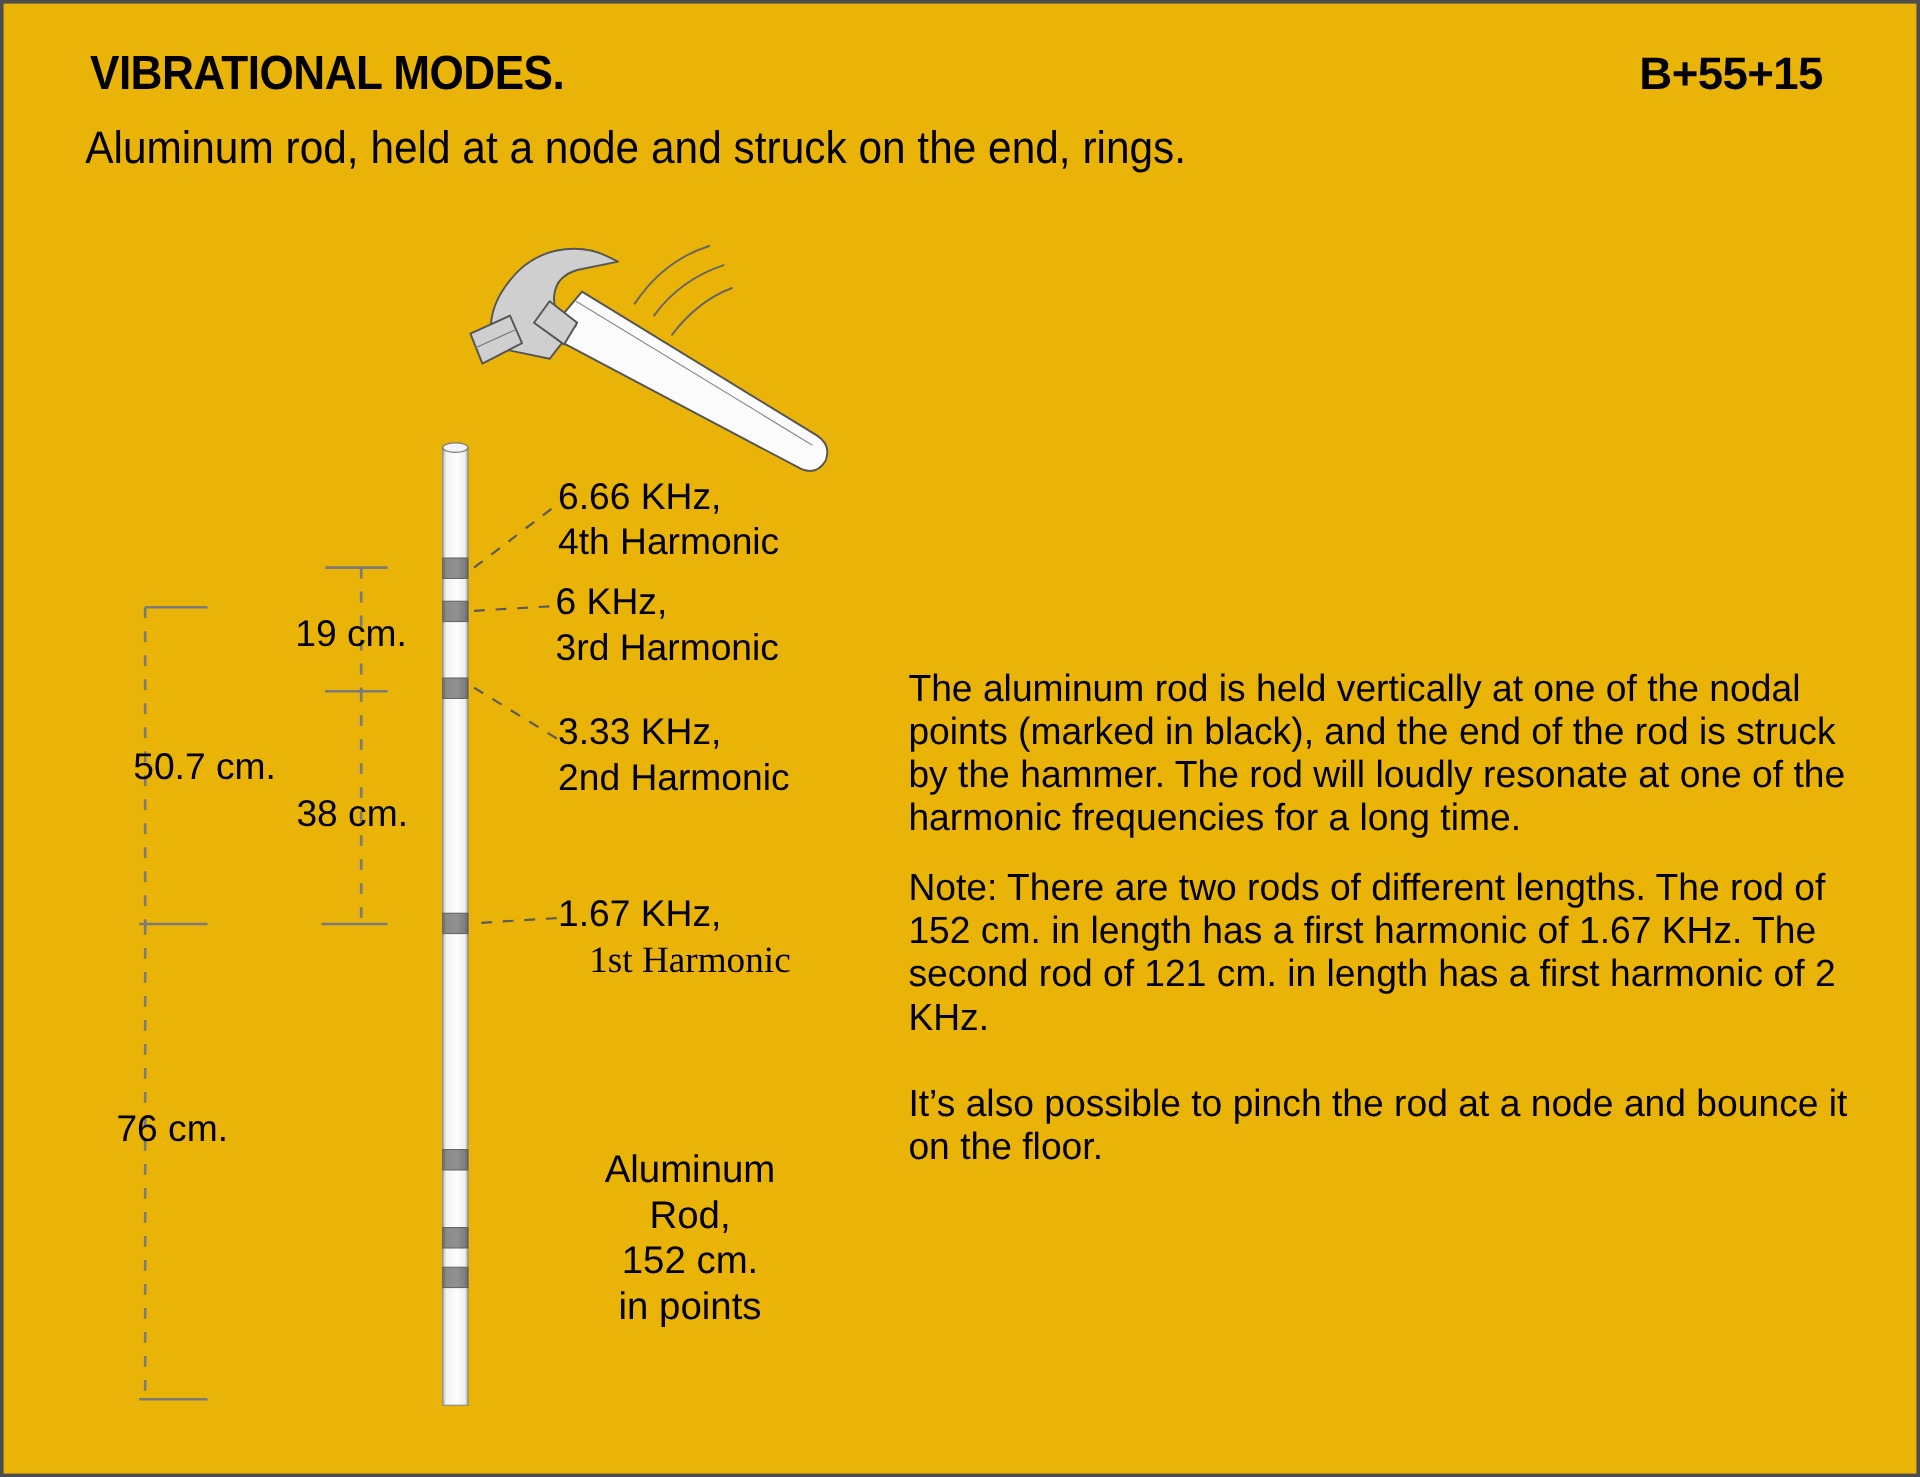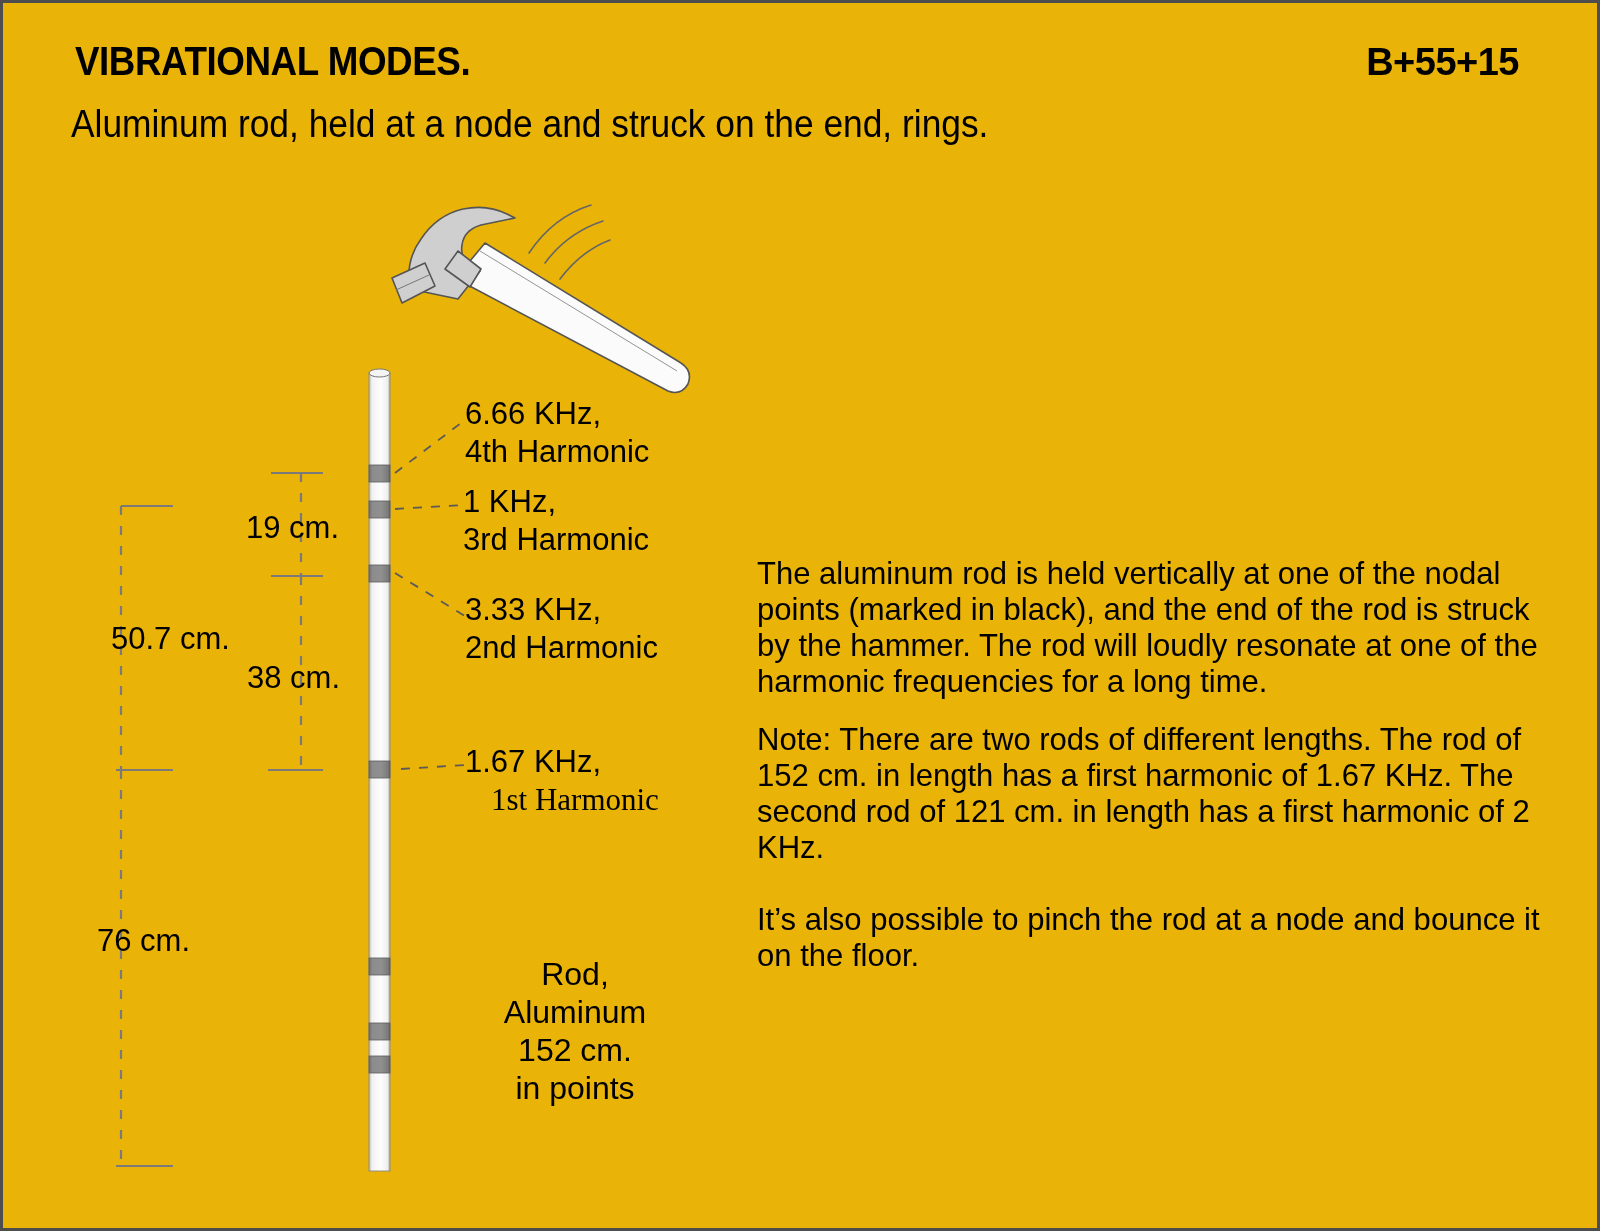--- a/index.html
+++ b/index.html
@@ -237,37 +237,37 @@
       <line x1="398" y1="766" x2="462" y2="762"></line>
     </g>
   </svg>
 
   <div class="callout" style="left:462px; top:392px;">
     <div>6.66 KHz,</div>
     <div>4th Harmonic</div>
   </div>
 
   <div class="callout" style="left:460px; top:480px;">
-    <div>1 KHz,</div>
+    <div>6 KHz,</div>
     <div>3rd Harmonic</div>
   </div>
 
   <div class="callout" style="left:462px; top:588px;">
     <div>3.33 KHz,</div>
     <div>2nd Harmonic</div>
   </div>
 
   <div class="callout" style="left:462px; top:740px;">
     <div>1.67 KHz,</div>
     <div style="padding-left:26px;font-family:Liberation Serif, serif;">1st Harmonic</div>
   </div>
 
   <div id="rod-caption">
+    <div>Aluminum</div>
     <div>Rod,</div>
-    <div>Aluminum</div>
     <div>152 cm.</div>
     <div>in points</div>
   </div>
 
   <div id="body-text">
     <p>The aluminum rod is held vertically at one of the nodal points (marked in black), and the end of the rod is struck by the hammer.  The rod will loudly resonate at one of the harmonic frequencies for a long time.</p>
     <p>Note:  There are two rods of different lengths. The rod of 152 cm. in length has a first harmonic of 1.67 KHz.  The second rod of 121 cm. in length has a first harmonic of 2 KHz.</p>
     <div class="gap"></div>
     <p>It’s also possible to pinch the rod at a node and bounce it on the floor.</p>
   </div>

